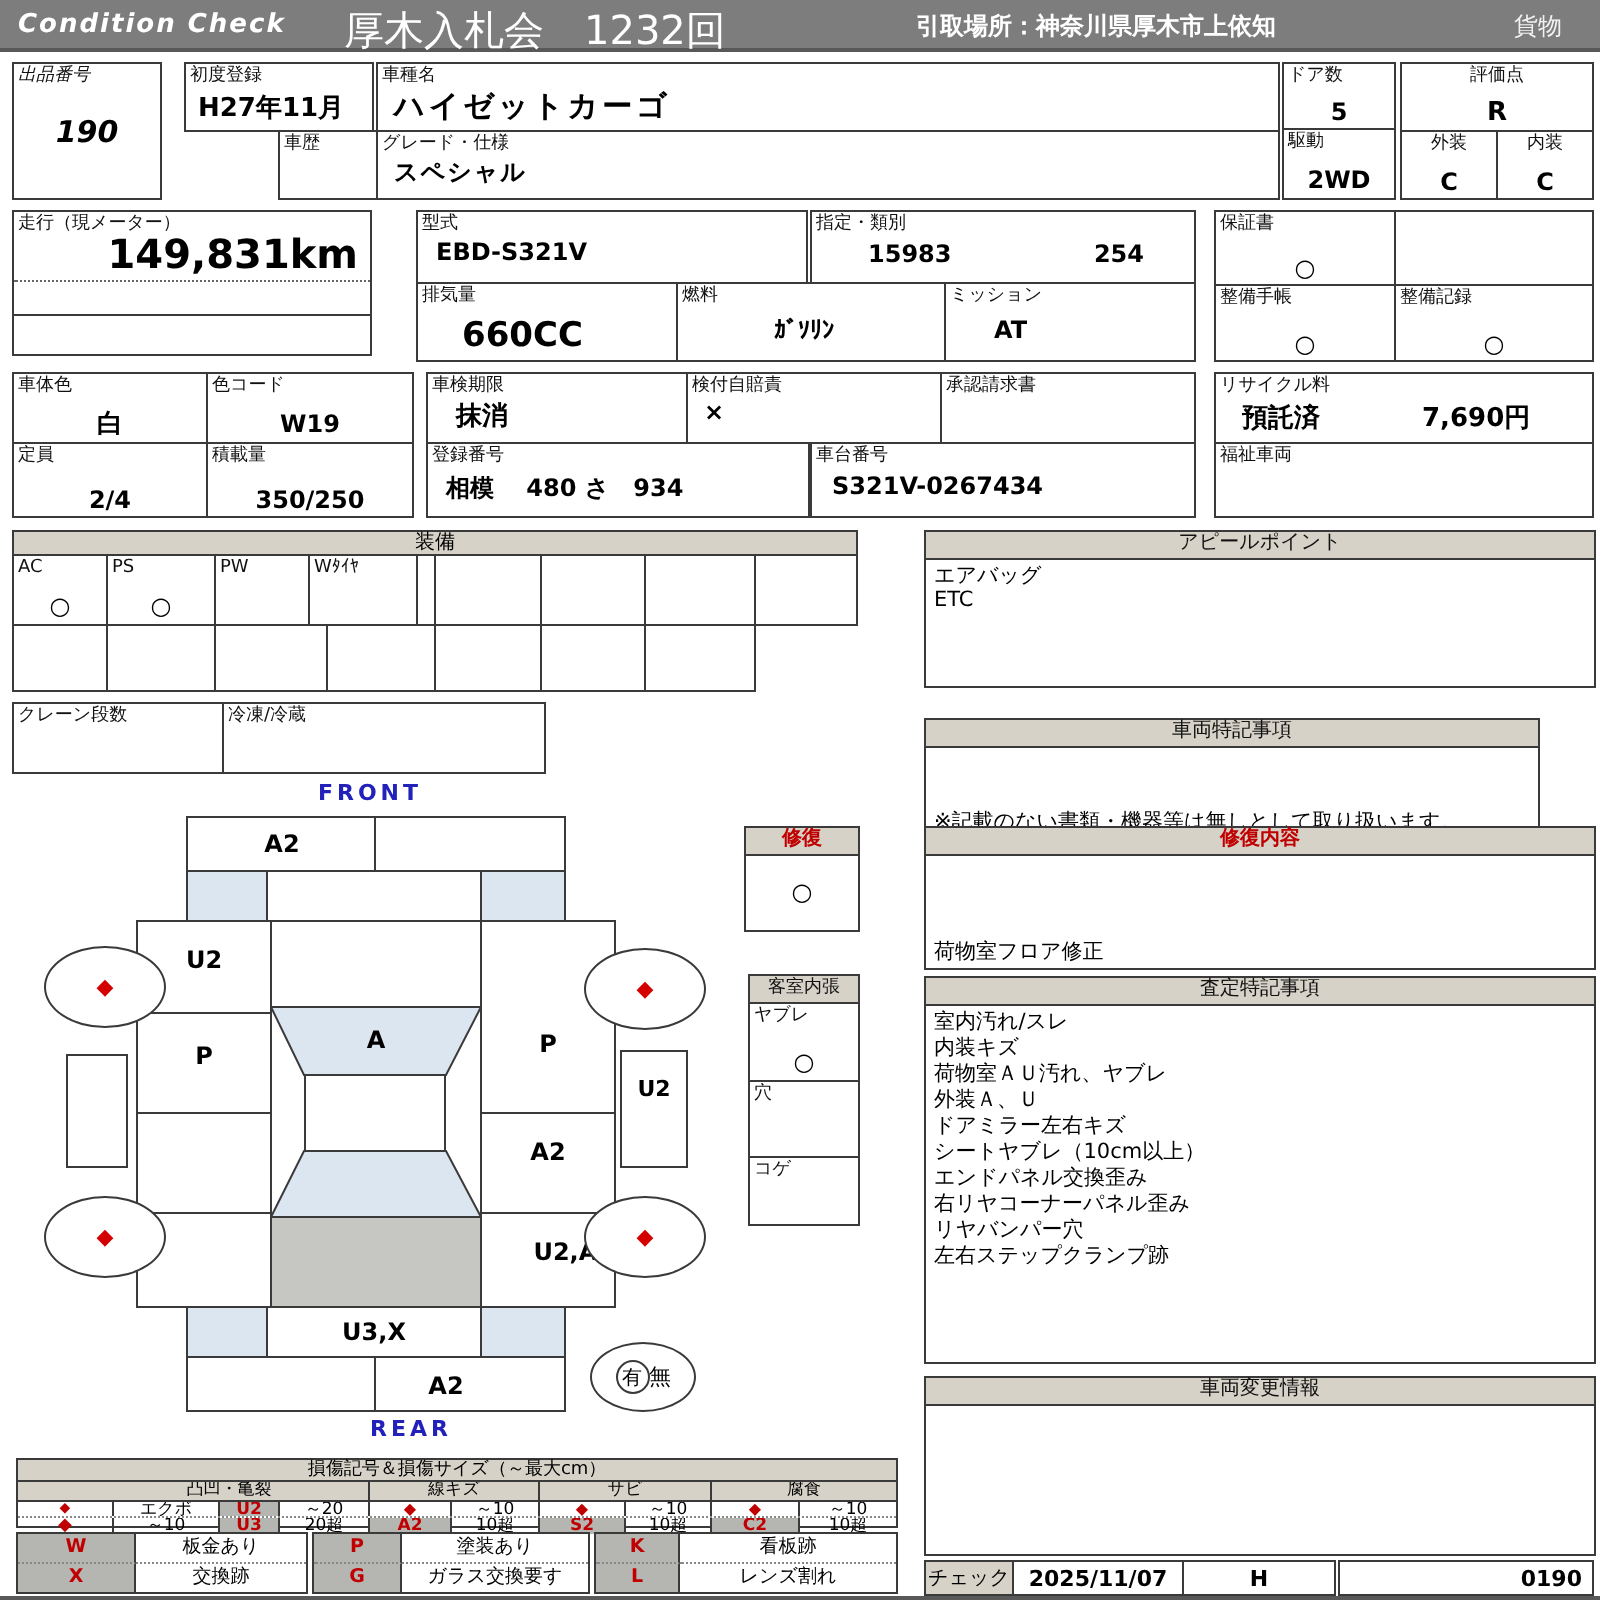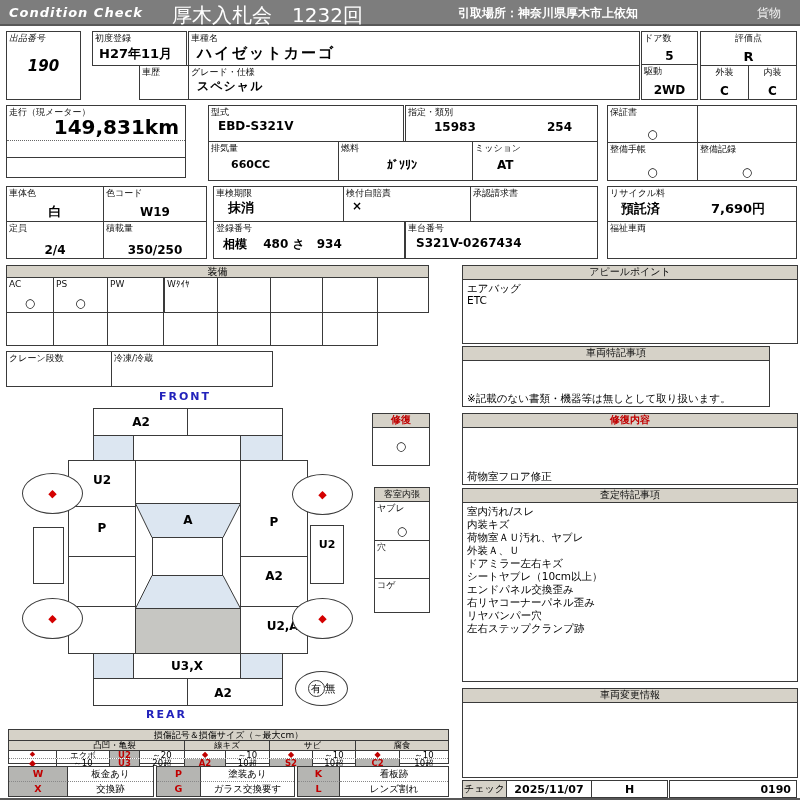--- a/index.html
+++ b/index.html
@@ -86,21 +86,21 @@
     <span class="lbl">型式</span>
     <div class="val" style="margin:13px 0 0 9px;font-size:12px;">EBD-S321V</div>
   </div>
   <div class="abs b" style="left:405px;top:105px;width:193px;height:37px;">
     <span class="lbl">指定・類別</span>
     <span class="abs val" style="left:28px;top:14px;font-size:12px;">15983</span>
     <span class="abs val" style="right:25px;top:14px;font-size:12px;">254</span>
   </div>
   <div class="abs b" style="left:208px;top:141px;width:131px;height:40px;">
     <span class="lbl">排気量</span>
-    <div class="val" style="margin:16px 0 0 22px;font-size:11px;">660CC</div>
+    <div class="val" style="margin:16px 0 0 22px;font-size:17px;">660CC</div>
   </div>
   <div class="abs b" style="left:338px;top:141px;width:135px;height:40px;">
     <span class="lbl">燃料</span>
     <div class="val" style="margin:16px 0 0 48px;font-size:12px;">ｶﾞｿﾘﾝ</div>
   </div>
   <div class="abs b" style="left:472px;top:141px;width:126px;height:40px;">
     <span class="lbl">ミッション</span>
     <div class="val" style="margin:16px 0 0 24px;font-size:12px;">AT</div>
   </div>
   <div class="abs b" style="left:607px;top:105px;width:91px;height:38px;">
@@ -169,21 +169,21 @@
     <span class="lbl">AC</span>
     <div class="center mark" style="height:100%;padding-top:8px;">○</div>
   </div>
   <div class="abs b" style="left:53px;top:277px;width:55px;height:36px;">
     <span class="lbl">PS</span>
     <div class="center mark" style="height:100%;padding-top:8px;">○</div>
   </div>
   <div class="abs b" style="left:107px;top:277px;width:57px;height:36px;">
     <span class="lbl">PW</span>
   </div>
-  <div class="abs b" style="left:164px;top:277px;width:55px;height:36px;text-align:right;">
+  <div class="abs b" style="left:154px;top:277px;width:55px;height:36px;text-align:right;">
     <span class="lbl">Wﾀｲﾔ</span>
   </div>
   <div class="abs b" style="left:217px;top:277px;width:54px;height:36px;"></div>
   <div class="abs b" style="left:270px;top:277px;width:53px;height:36px;"></div>
   <div class="abs b" style="left:322px;top:277px;width:56px;height:36px;"></div>
   <div class="abs b" style="left:377px;top:277px;width:52px;height:36px;"></div>
 
   <div class="abs b" style="left:6px;top:312px;width:48px;height:34px;"></div>
   <div class="abs b" style="left:53px;top:312px;width:55px;height:34px;"></div>
   <div class="abs b" style="left:107px;top:312px;width:57px;height:34px;"></div>
@@ -241,21 +241,21 @@
   <div class="abs bluecell" style="left:93px;top:653px;width:41px;height:26px;"></div>
   <div class="abs b" style="left:133px;top:653px;width:108px;height:26px;">
     <div class="abs val" style="left:0;top:5px;width:100%;text-align:center;font-size:12px;">U3,X</div>
   </div>
   <div class="abs bluecell" style="left:240px;top:653px;width:43px;height:26px;"></div>
 
   <div class="abs b" style="left:93px;top:678px;width:190px;height:28px;">
     <div class="abs" style="left:93px;top:0;width:1px;height:100%;background:#3a3a3a;"></div>
     <div class="abs val" style="left:94px;top:7px;width:70px;text-align:center;font-size:12px;">A2</div>
   </div>
-  <div class="abs blue" style="left:146px;top:708px;width:80px;text-align:left;font-weight:bold;font-size:11px;letter-spacing:2px;">REAR</div>
+  <div class="abs blue" style="left:146px;top:708px;width:80px;text-align:right;font-weight:bold;font-size:11px;letter-spacing:2px;">REAR</div>
 
   <div class="abs wheel" style="left:22px;top:473px;width:61px;height:41px;">
     <span class="diamond">◆</span>
   </div>
   <div class="abs wheel" style="left:292px;top:474px;width:61px;height:41px;">
     <span class="diamond">◆</span>
   </div>
   <div class="abs wheel" style="left:22px;top:598px;width:61px;height:41px;">
     <span class="diamond">◆</span>
   </div>
@@ -293,21 +293,21 @@
   </div>
 
   <div class="abs b" style="left:462px;top:265px;width:336px;height:79px;">
     <div class="shead">アピールポイント</div>
     <div style="padding:2px 4px;font-size:10.5px;line-height:12px;">
       <div>エアバッグ</div>
       <div>ETC</div>
     </div>
   </div>
 
-  <div class="abs b" style="left:462px;top:346px;width:308px;height:61px;">
+  <div class="abs b" style="left:462px;top:359px;width:308px;height:61px;">
     <div class="shead">車両特記事項</div>
     <div class="abs" style="left:4px;bottom:2px;font-size:10.5px;line-height:12px;white-space:nowrap;">※記載のない書類・機器等は無しとして取り扱います。</div>
   </div>
 
   <div class="abs b" style="left:462px;top:413px;width:336px;height:72px;">
     <div class="shead red" style="font-weight:bold;">修復内容</div>
     <div style="padding:2px 4px;font-size:10.5px;line-height:12px;margin-top:40px;">
       <div>荷物室フロア修正</div>
     </div>
   </div>

